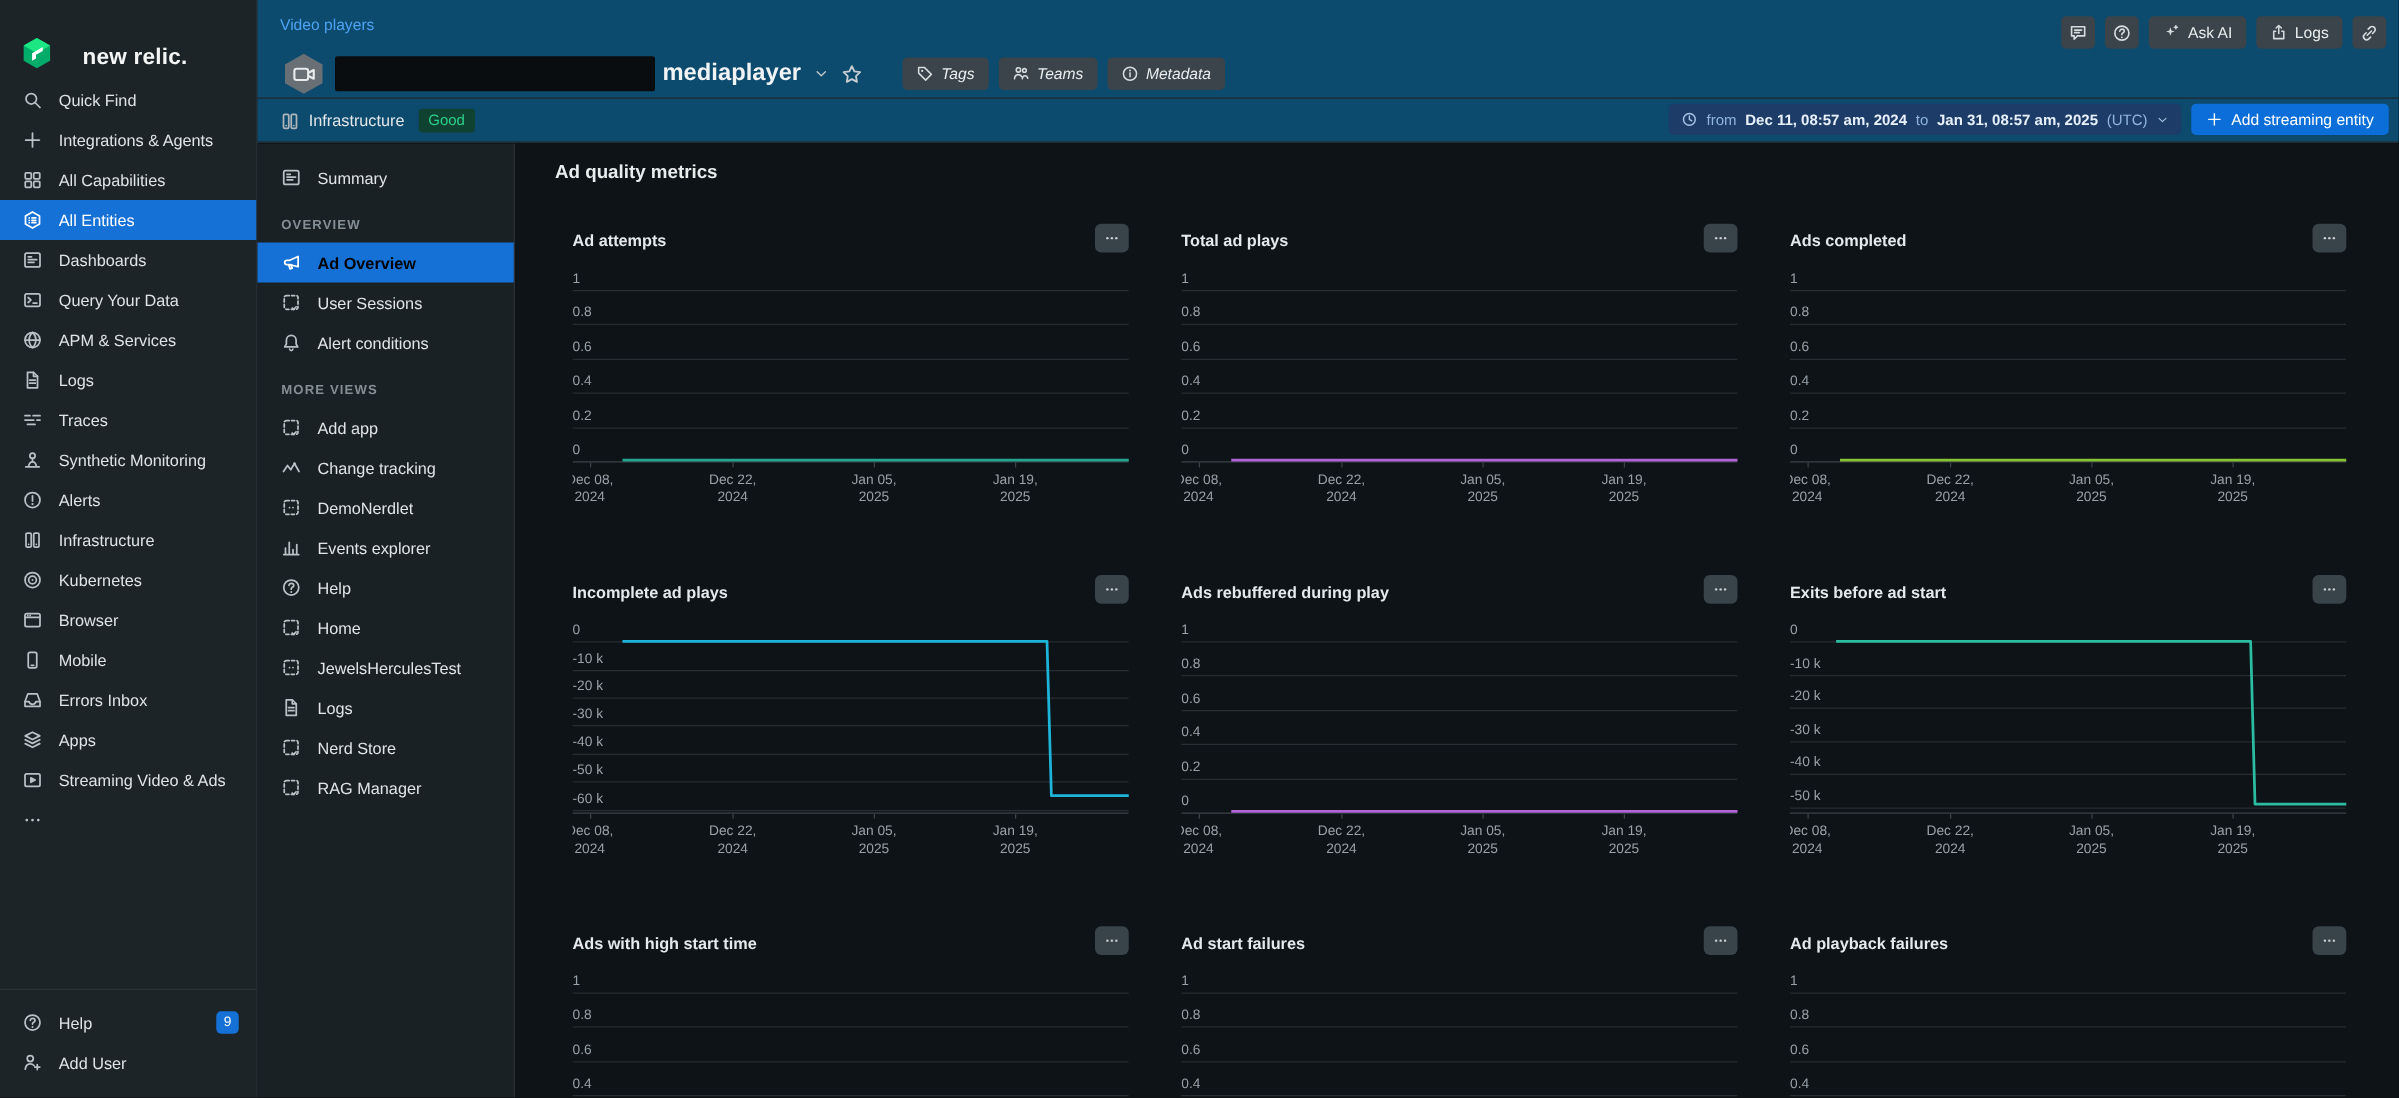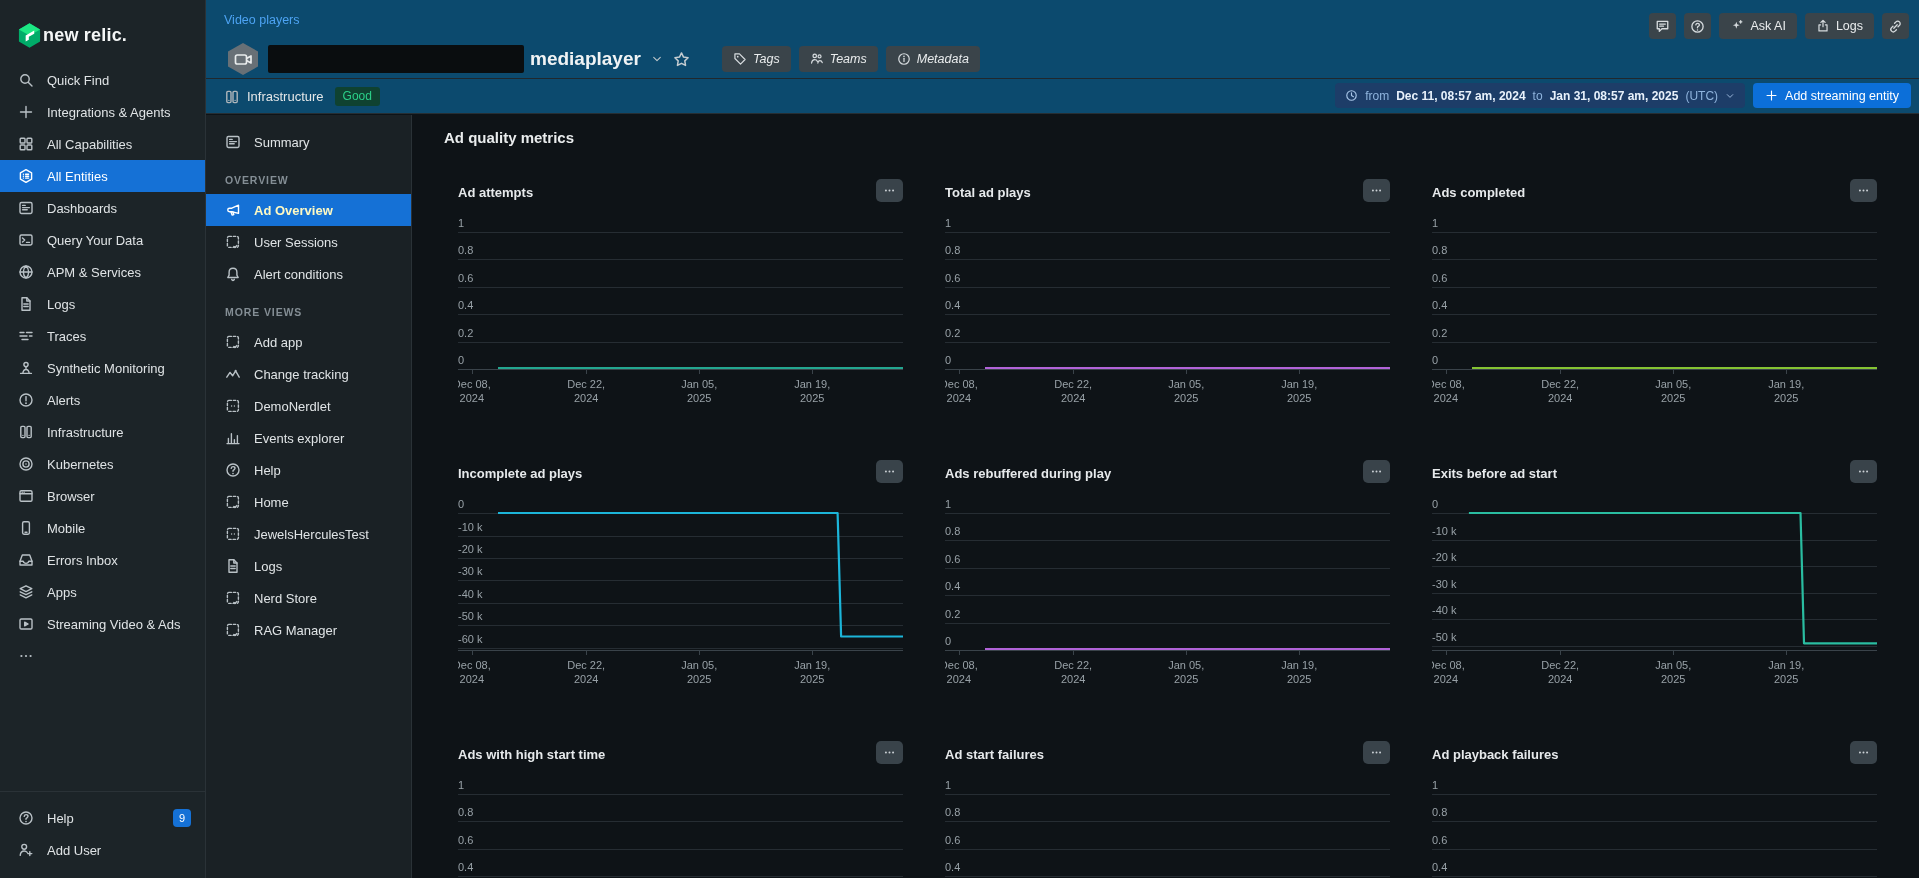--- a/index.html
+++ b/index.html
@@ -2,21 +2,21 @@
 <html><head>
 <meta charset="utf-8">
 <style>
   * { margin:0; padding:0; box-sizing:border-box; }
   html,body { background:#0a0e11; }
   body { font-family:"Liberation Sans", sans-serif; overflow:hidden; }
   .page { position:relative; width:1919px; height:878px; background:#0e1317; overflow:hidden; }
 
   
   .gsidebar { position:absolute; left:0; top:0; width:206px; height:878px; background:#1c2428; border-right:1px solid #2a3237; }
-  .logo { display:flex; align-items:center; gap:0; padding:15px 0 0 16px; height:56px; }
+  .logo { display:flex; align-items:flex-end; gap:23px; padding:15px 0 0 16px; height:56px; }
   .logo svg { width:27px; height:27px; }
   .logo .logotext { color:#f4f6f6; font-size:18px; font-weight:700; letter-spacing:.2px; }
   .gnav { position:absolute; top:64px; left:0; right:0; }
   .g-item { display:flex; align-items:center; gap:13px; height:32px; padding-left:18px; color:#dfe3e5; font-size:13px; cursor:pointer; }
   .g-item .icon { color:#b9c1c6; }
   .g-item.active { background:#1571d6; color:#ffffff; }
   .g-item.active .icon { color:#ffffff; }
   .gfooter { position:absolute; bottom:0; left:0; right:0; border-top:1px solid #2a3237; padding:10px 0 12px; background:#1c2428; }
   .g-badge { margin-left:auto; margin-right:14px; background:#1571d6; color:#fff; font-size:11px; min-width:18px; height:18px; border-radius:4px; display:flex; align-items:center; justify-content:center; padding:0 4px; }
 
@@ -47,21 +47,21 @@
   .time-picker .icon { width:13px; height:13px; color:#a9c6e8; }
   .time-picker b { color:#e8f1fb; font-weight:700; }
   .time-picker .chev { width:10px; height:10px; color:#a9c6e8; }
   .add-entity { display:flex; align-items:center; gap:7px; height:25px; padding:0 12px; background:#0c6fd9; border-radius:4px; color:#ffffff; font-size:12.5px; cursor:pointer; }
   .add-entity .icon { width:13px; height:13px; color:#fff; }
 
   
   .esidebar { position:absolute; left:206px; top:115px; width:206px; height:763px; background:#1a2125; border-right:1px solid #2a3237; padding-top:11px; }
   .e-item { display:flex; align-items:center; gap:13px; height:32px; padding-left:19px; color:#e0e4e6; font-size:13px; cursor:pointer; }
   .e-item .icon { color:#b9c1c6; }
-  .e-item.active { background:#1571d6; color:#fef9c3; font-weight:700; }
+  .e-item.active { background:#1571d6; color:#000000; font-weight:700; }
   .e-item.active .icon { color:#fff; }
   .e-header { height:36px; display:flex; align-items:center; padding:8px 0 0 19px; color:#848e95; font-size:10.5px; font-weight:700; letter-spacing:.9px; }
 
   
   .main { position:absolute; left:413px; top:115px; width:1506px; height:763px; background:#0e1317; }
   .main-title { position:absolute; left:31px; top:14px; color:#e9eced; font-size:15px; font-weight:700; }
   .charts { position:absolute; left:45px; top:64px; display:grid; grid-template-columns:repeat(3,445px); column-gap:42px; grid-auto-rows:281px; }
   .chart { position:relative; width:445px; height:281px; }
   .chart-title { position:absolute; left:0; top:6px; color:#e6e9eb; font-size:13px; font-weight:700; }
   .chart-menu { position:absolute; right:0; top:0; width:27px; height:23px; background:#39434a; border-radius:5px; color:#ccd2d6; display:flex; align-items:center; justify-content:center; font-size:12px; letter-spacing:1px; cursor:pointer; line-height:0; }

